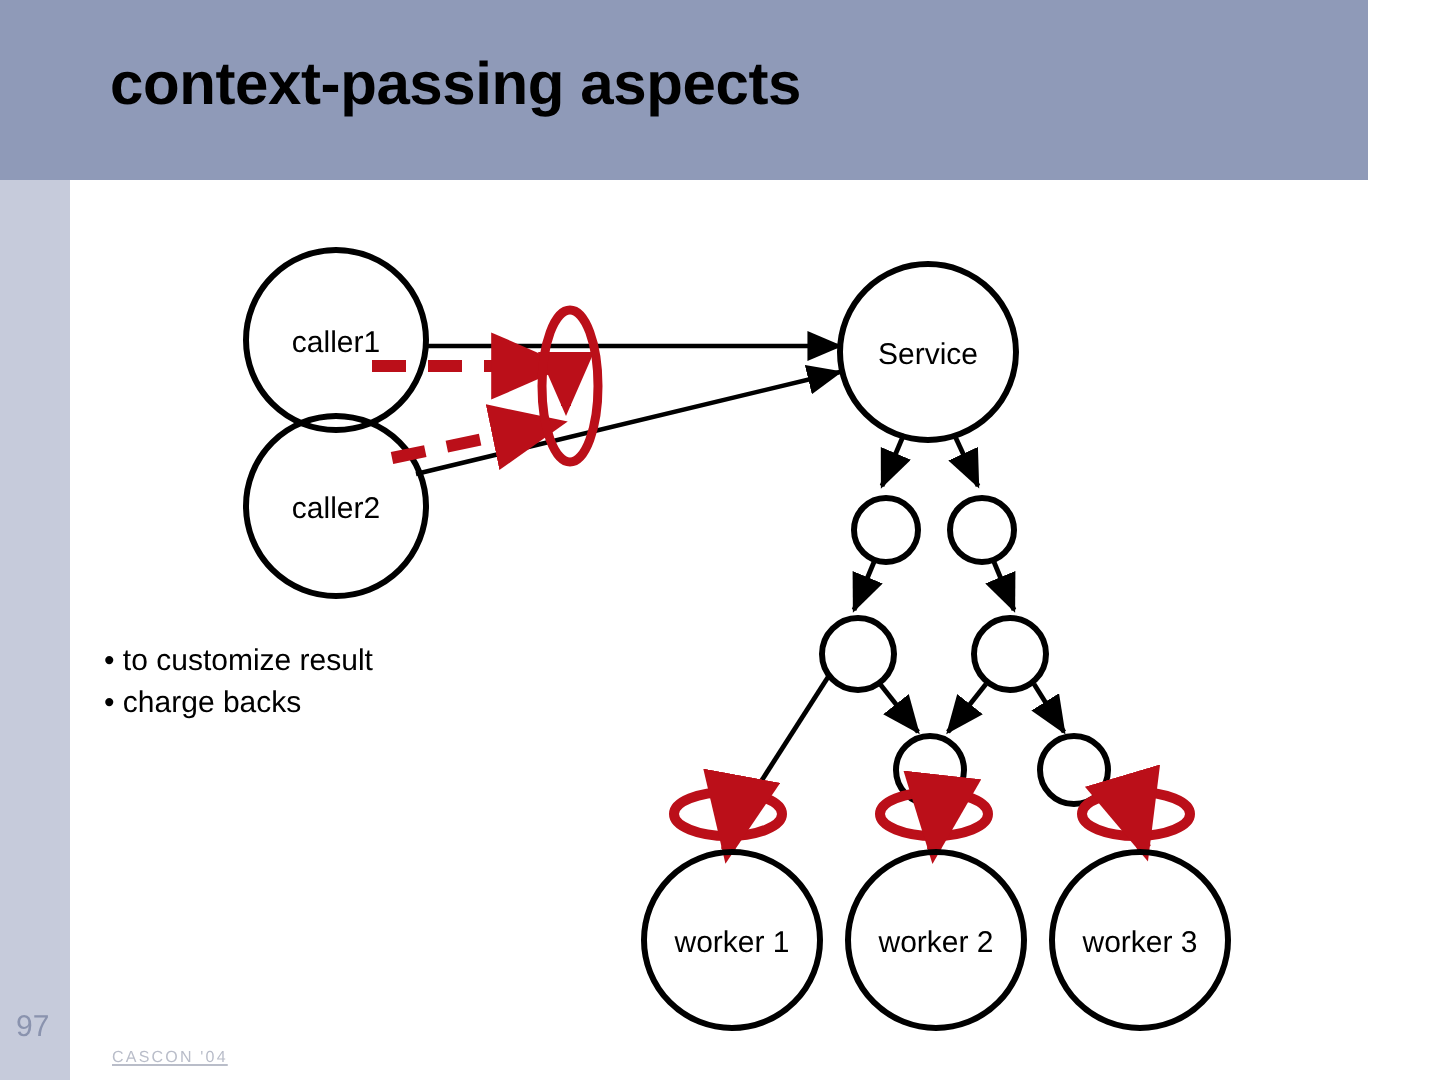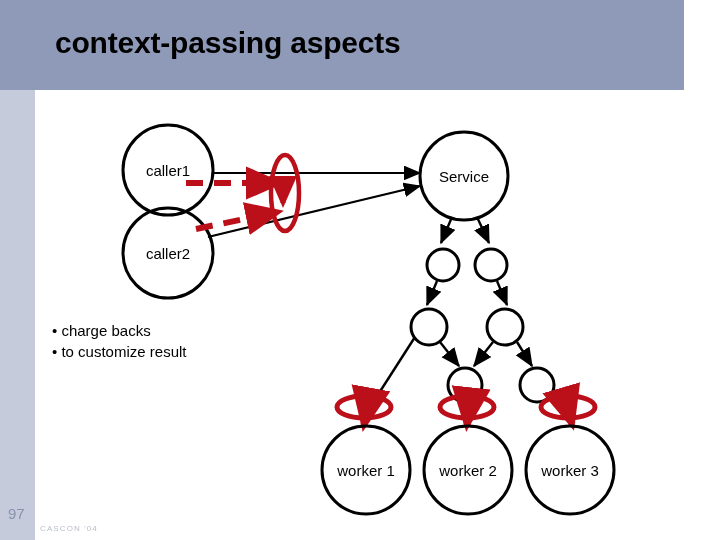--- a/index.html
+++ b/index.html
@@ -43,26 +43,27 @@
   }
   #page-number {
     position: absolute;
     left: 8px;
     top: 505px;
     font-size: 15px;
     color: #8a93ae;
   }
   #footer-note {
     position: absolute;
-    left: 40px;
+    left: 56px;
     top: 524px;
     font-size: 8px;
     letter-spacing: 1.1px;
     color: #b9bdc9;
     white-space: nowrap;
+    text-decoration: underline;
   }
   #body-text {
     position: absolute;
     left: 52px;
     top: 320px;
     font-size: 15px;
     color: #000000;
     line-height: 21px;
     white-space: nowrap;
   }
@@ -92,22 +93,22 @@
 
   <div id="slide-title">context-passing aspects</div>
 
   <div id="sidebar-strip"></div>
 
   <div id="page-number">97</div>
 
   <div id="footer-note">CASCON '04</div>
 
   <div id="body-text">
+    <div class="bullet">to customize result</div>
     <div class="bullet">charge backs</div>
-    <div class="bullet">to customize result</div>
   </div>
 
   <svg id="diagram" viewBox="0 0 720 540">
     <defs>
       <marker id="arrowBlack" markerWidth="9" markerHeight="9" refX="7.4" refY="3.4" orient="auto" markerUnits="strokeWidth">
         <path d="M0,0 L8,3.4 L0,6.8 z" fill="#000000"></path>
       </marker>
       <marker id="arrowRed" markerWidth="7" markerHeight="7" refX="5.4" refY="2.8" orient="auto" markerUnits="strokeWidth">
         <path d="M0,0 L6.4,2.8 L0,5.6 z" fill="#bb0f19"></path>
       </marker>

